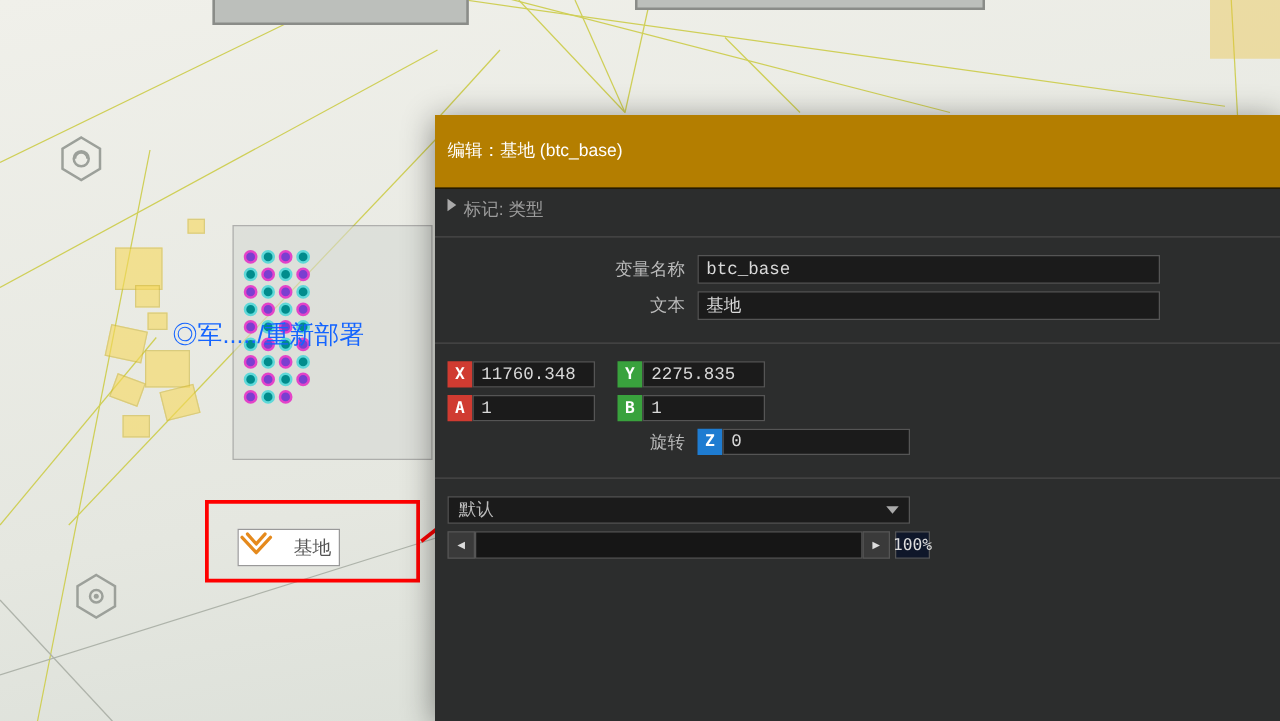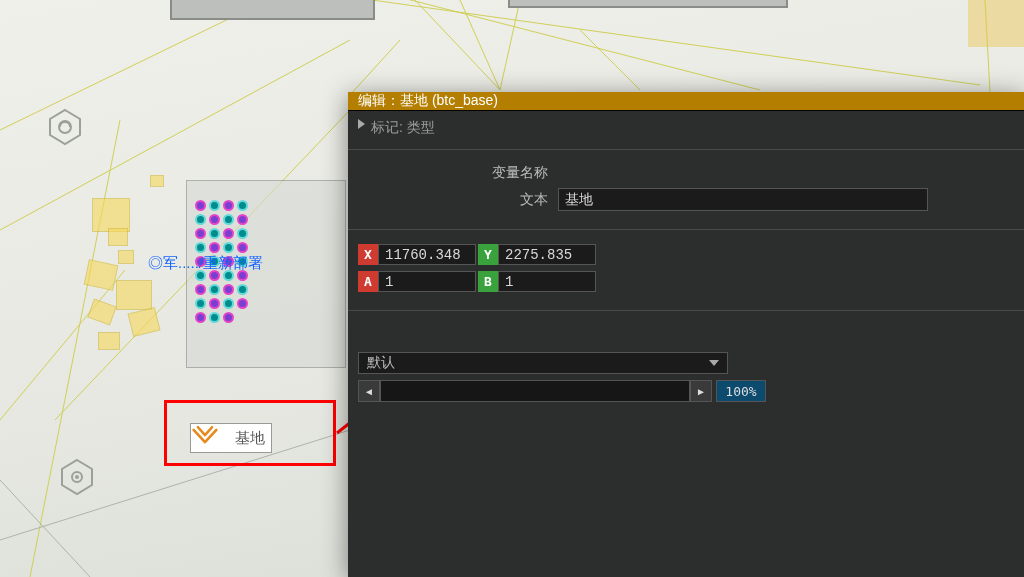--- a/index.html
+++ b/index.html
@@ -10,68 +10,68 @@
   .map { position: absolute; inset: 0; background: linear-gradient(170deg,#f0f0ea 0%,#e5e7e0 60%,#d8ddd6 100%); }
   .map svg { position:absolute; inset:0; }
   .hex { position:absolute; width:34px; height:38px; }
   .hex svg { width:100%; height:100%; }
   .sel-box { position:absolute; left:186px; top:180px; width:160px; height:188px; background:#d6d9d4; border:1px solid #888; opacity:.6; }
   .yellow-block { position:absolute; background:#f7d95b; border:1px solid #d0b83a; opacity:.6; }
   .dot-grid { position:absolute; left:195px; top:200px; width:113px; height:150px; }
   .dot-row { display:flex; gap:3px; }
   .dot { width:11px; height:11px; border-radius:50%; background:#7a3fd0; border:2px solid #e443c9; margin-bottom:3px; }
   .dot.teal { background:#008c8c; border-color:#5fd9d9; }
-  .deploy-label { position:absolute; left:148px; top:254px; color:#1464ff; font-size:15px; font-weight:500; pointer-events:none;}
+  .deploy-label { position:absolute; left:138px; top:254px; color:#1464ff; font-size:20px; font-weight:500; pointer-events:none;}
   .top-slab { position:absolute; left:170px; top:-30px; width:205px; height:50px; background:#bcbfbb; border:2px solid #8a8c88; }
   .top-slab2 { position:absolute; left:508px; top:-48px; width:280px; height:56px; background:#bcbfbb; border:2px solid #8a8c88; }
   .right-slab { position:absolute; right:0; top:-38px; width:56px; height:85px; background:#eac33e; opacity:.4; }
 
   
   .marker-pill { position:absolute; left:190px; top:423px; display:flex; align-items:center; background:#fff; border:1px solid #999; }
   .marker-pill .ico { width:42px; height:28px; display:flex; align-items:center; justify-content:center; }
   .marker-pill .ico svg { width:28px; height:24px; }
   .marker-pill .lbl { color:#555; font-size:15px; padding:2px 6px 2px 2px; }
 
   
   .anno-box { position:absolute; border:3px solid #f00; pointer-events:none; }
   .arrow-line { position:absolute; pointer-events:none; }
 
   
   .panel { position:absolute; left:348px; top:92px; width:676px; height:485px; background:#2c2d2d; color:#ccc; font-size:14px; box-shadow:0 4px 24px rgba(0,0,0,.45); }
-  .panel-title { background:#b47e00; color:#fff; padding:0 10px; font-size:14px; border-bottom:1px solid #000; }
+  .panel-title { background:#b47e00; color:#fff; padding:20px 10px; font-size:14px; border-bottom:1px solid #000; }
   .section { border-bottom:1px solid #4a4a4a; padding:8px 0; }
   .sec-hdr { display:flex; align-items:flex-start; gap:6px; padding:0 10px 4px; color:#9c9c9c; font-size:14px; cursor:pointer; }
   .sec-hdr .tri { width:0; height:0; border-style:solid; display:inline-block; }
   .tri.right { border-width:5px 0 5px 7px; border-color:transparent transparent transparent #aaa; }
   .tri.down { border-width:7px 5px 0 5px; border-color:#aaa transparent transparent transparent; }
   .sec-body { padding:4px 10px 4px 10px; }
 
   .form-row { display:flex; align-items:center; margin:2px 0 6px; }
   .form-row .lbl { width:200px; text-align:right; color:#bbb; font-size:14px; padding-right:10px; }
   .form-row .val { flex:1; }
   .txt-input { width:370px; height:23px; background:#1b1b1b; border:1px solid #555; color:#d9d9d9; font-family:"Consolas","Courier New",monospace; font-size:14px; padding:0 6px; }
 
   .axis-chips { display:flex; align-items:center; gap:0; }
   .chip { width:20px; height:21px; display:inline-flex; align-items:center; justify-content:center; color:#000; font-weight:600; font-size:13px; font-family:"Consolas",monospace; }
   .chip.X { background:#d03b31; color:#fff; }
   .chip.Y { background:#39a23d; color:#fff; }
   .chip.Z { background:#1e7cd1; color:#fff; }
   .chip.A { background:#d03b31; color:#fff; }
   .chip.B { background:#39a23d; color:#fff; }
-  .num-input { width:98px; height:21px; background:#1b1b1b; border:1px solid #555; color:#d9d9d9; font-family:"Consolas","Courier New",monospace; font-size:14px; padding:0 6px; margin-right:2px; }
+  .num-input { width:98px; height:21px; background:#1b1b1b; border:1px solid #555; color:#d9d9d9; font-family:"Consolas","Courier New",monospace; font-size:14px; padding:0 6px; margin-right:18px; }
   .num-input.wide { width:150px; }
 
-  .select-row .val { display:flex; align-items:center;margin-top:27px; }
+  .select-row .val { display:flex; align-items:center; }
   .select { width:370px; height:22px; background:#1b1b1b; border:1px solid #555; color:#bbb; padding:0 8px; display:flex; align-items:center; justify-content:space-between; cursor:pointer; }
   .select .caret { width:0;height:0;border-width:6px 5px 0 5px;border-style:solid;border-color:#aaa transparent transparent transparent; }
 
   .alpha-row .val { display:flex; align-items:center; gap:0; }
   .sbtn { width:22px;height:22px;background:#3a3a3a;border:1px solid #555;color:#ddd;display:inline-flex;align-items:center;justify-content:center;cursor:pointer;font-size:10px; }
   .slider-track { width:310px; height:22px; background:#161616; border:1px solid #555; }
-  .alpha-val { width:50px;height:22px;background:#0c4a6e;border:1px solid #555;color:#ddd;display:inline-flex;align-items:center;justify-content:center;font-family:"Consolas",monospace;font-size:13px;margin-left:4px;text-align:center; }
+  .alpha-val { width:28px;height:22px;background:#0f172a;border:1px solid #555;color:#ddd;display:inline-flex;align-items:center;justify-content:center;font-family:"Consolas",monospace;font-size:13px;margin-left:4px;text-align:center; }
 
 </style>
 </head>
 <body>
 
 <div class="map">
   <svg width="1024" height="577" viewBox="0 0 1024 577">
     <g stroke="#cfcf57" stroke-width="1">
       <line x1="0" y1="130" x2="350" y2="-40"></line>
       <line x1="0" y1="230" x2="350" y2="40"></line>
@@ -211,20 +211,21 @@
     <div class="sec-hdr">
       <span class="tri right"></span>
       <span>标记: 类型</span>
     </div>
   </div>
 
   <div class="section">
     <div class="sec-body">
       <div class="form-row">
         <div class="lbl">变量名称</div>
+        <div class="val"><input class="txt-input" value="btc_base" style=""></div>
       </div>
       <div class="form-row">
         <div class="lbl">文本</div>
         <div class="val"><input class="txt-input" value="基地" style=""></div>
       </div>
     </div>
   </div>
 
   <div class="section">
     <div class="sec-body">
@@ -235,20 +236,27 @@
           <span class="chip Y">Y</span>
           <input class="num-input" value="2275.835" style="">
         </div>
       </div>
       <div class="form-row">
         <div class="val axis-chips">
           <span class="chip A">A</span>
           <input class="num-input" value="1" style="">
           <span class="chip B">B</span>
           <input class="num-input" value="1" style="">
+        </div>
+      </div>
+      <div class="form-row">
+        <div class="lbl">旋转</div>
+        <div class="val axis-chips">
+          <span class="chip Z">Z</span>
+          <input class="num-input wide" value="0" style="">
         </div>
       </div>
     </div>
   </div>
 
   <div class="section" style="border-bottom:none;">
     <div class="sec-body">
       <div class="form-row select-row">
         <div class="val">
           <div class="select">

